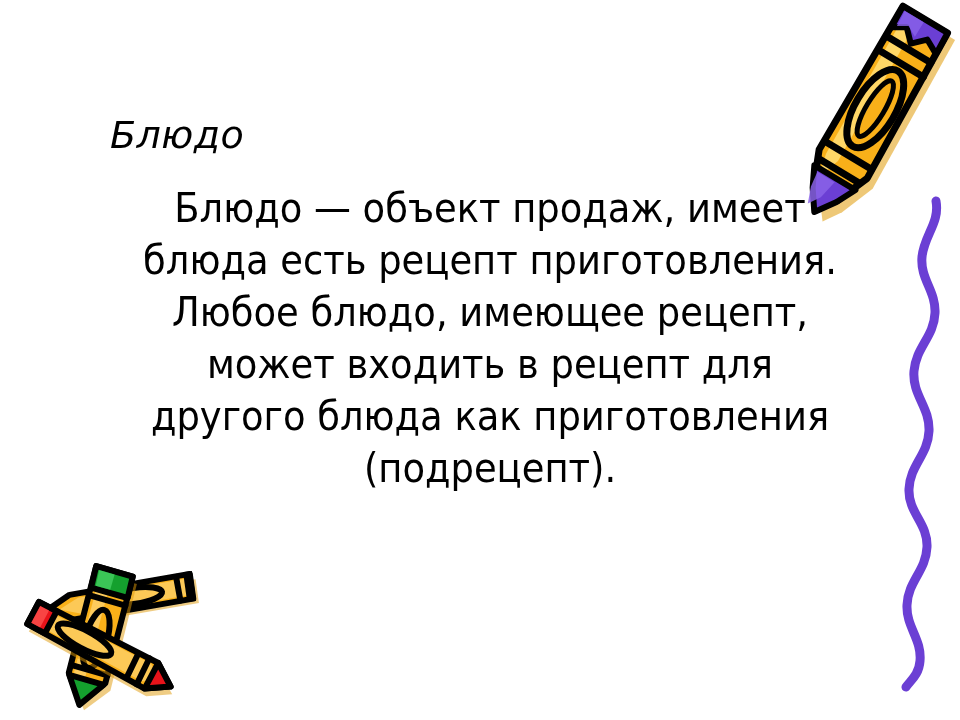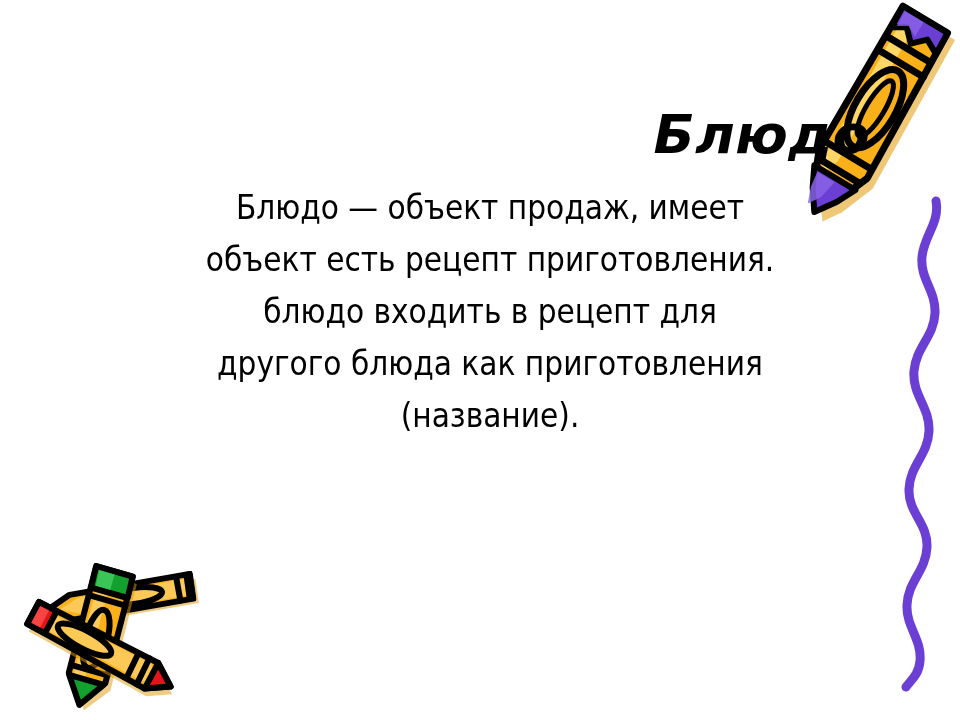--- a/index.html
+++ b/index.html
@@ -30,33 +30,33 @@
     position: absolute;
     left: 110px;
     top: 104px;
     width: 760px;
     text-align: center;
   }
 
   .slide-title {
     font-family: "DejaVu Sans", "Liberation Sans", sans-serif;
     font-style: italic;
-    font-weight: bold;
-    font-size: 54px;
+    font-weight: normal;
+    font-size: 38px;
     line-height: 62px;
     color: #000000;
     letter-spacing: 0.5px;
     margin: 0 0 16px 0;
-    text-align: right;
+    text-align: left;
   }
 
   .slide-body {
     font-family: "DejaVu Sans Condensed", "DejaVu Sans", "Liberation Sans", sans-serif;
     font-weight: normal;
-    font-size: 33px;
+    font-size: 41px;
     line-height: 52px;
     color: #000000;
     margin: 0;
     text-align: center;
     white-space: normal;
   }
   .slide-body .ln { display: block; }
 
   
   .art {
@@ -170,20 +170,21 @@
         <path d="M148 84 L170 99 L148 113 Z" fill="#E8131A" stroke="#000000" stroke-width="6" stroke-linejoin="round"></path>
       </g>
     </svg>
   </div>
 
   <div class="text-stack">
     <h1 class="slide-title">Блюдо</h1>
 
     <div class="slide-body">
       <span class="ln">Блюдо — объект продаж, имеет</span>
-      <span class="ln">объект есть рецепт приготовления.</span>
-      <span class="ln">блюдо входить в рецепт для</span>
+      <span class="ln">блюда есть рецепт приготовления.</span>
+      <span class="ln">Любое блюдо, имеющее рецепт,</span>
+      <span class="ln">может входить в рецепт для</span>
       <span class="ln">другого блюда как приготовления</span>
-      <span class="ln">(название).</span>
+      <span class="ln">(подрецепт).</span>
     </div>
   </div>
 
 </div>
 
 </body></html>

